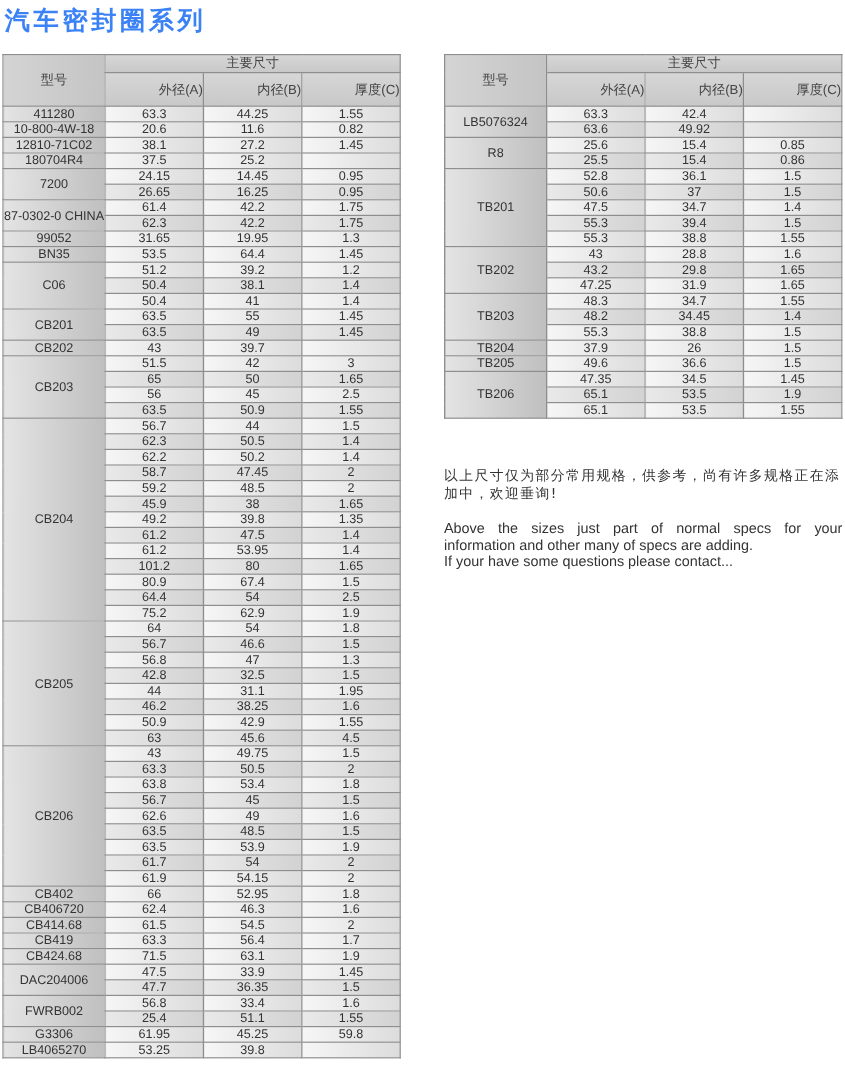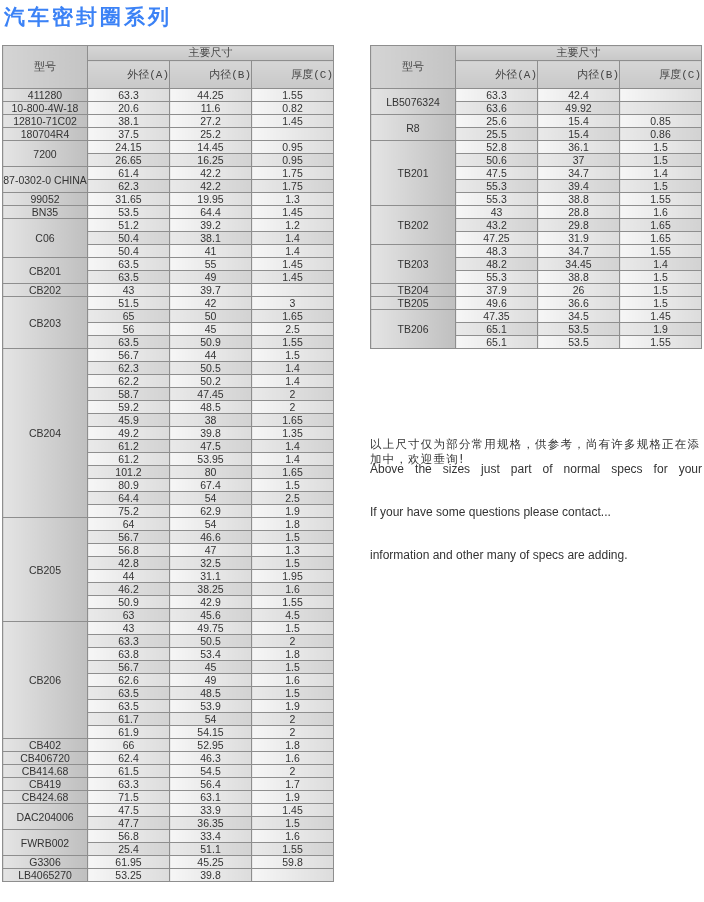--- a/index.html
+++ b/index.html
@@ -4,33 +4,33 @@
 <style>
   html, body { margin: 0; padding: 0; background: #ffffff; }
   body { width: 704px; height: 902px; position: relative; overflow: hidden;
          font-family: "Liberation Sans", "DejaVu Sans", sans-serif; color: #333; }
   .title { position: absolute; left: 4px; top: 3px; font-size: 21px; font-weight: bold;
            letter-spacing: 3px; color: #3b82f6; font-family: "DejaVu Sans", sans-serif; }
   table.spec { position: absolute; border-collapse: collapse; table-layout: fixed;
                font-size: 10.5px; line-height: 12px; }
   table.spec td, table.spec th { border: 1px solid #8e8e8e; padding: 0; text-align: center;
                font-weight: normal; color: #333; white-space: nowrap; overflow: hidden; }
-  table.spec th { background: linear-gradient(to bottom, #d6d6d6, #c8c8c8); color: #444; font-size: 11px; font-family: Liberation Mono, monospace; }
+  table.spec th { background: linear-gradient(to bottom, #d6d6d6, #c8c8c8); color: #444; font-size: 11px; }
   table.spec th.group { height: 14px; }
   table.spec th.sub { height: 27px; text-align: right; }
   table.spec th.model-h { background: linear-gradient(to right, #d4d4d4, #c4c4c4); }
   table.spec td { height: 12px; background: linear-gradient(to right, #f6f6f6, #dcdcdc); }
   table.spec tr.alt td { background: linear-gradient(to right, #e9e9e9, #d2d2d2); }
   table.spec td.model { background: linear-gradient(to right, #e4e4e4, #bfbfbf) !important; color: #333; }
   #tbl-left { left: 2px; top: 45px; width: 331px; }
   #tbl-right { left: 370px; top: 45px; width: 331px; }
   .note { position: absolute; left: 370px; width: 332px; font-size: 12px; color: #333; }
-  .note-cn { top: 389px; line-height: 15px; letter-spacing: 1.2px; font-family: "DejaVu Sans", sans-serif; font-size: 11.5px; margin-top: 48px; }
+  .note-cn { top: 389px; line-height: 15px; letter-spacing: 1.2px; font-family: "DejaVu Sans", sans-serif; font-size: 11.5px; }
   .note-en { top: 433px; line-height: 14px; text-align: justify; }
-  .note-en span { display: block; margin-top: 29px; }
+  .note-en span { display: block; }
   .note-en .l1 { text-align: justify; text-align-last: justify; }
 </style>
 </head>
 <body>
 
 <div class="title">汽车密封圈系列</div>
 
 <table class="spec" id="tbl-left">
   <colgroup>
       <col style="width:85px">
@@ -508,15 +508,15 @@
         <td>65.1</td>
         <td>53.5</td>
         <td>1.55</td>
       </tr>
     </tbody>
 </table>
 
 <div class="note note-cn">以上尺寸仅为部分常用规格，供参考，尚有许多规格正在添加中，欢迎垂询!</div>
 <div class="note note-en">
   <span class="l1">Above the sizes just part of normal specs for your</span>
+  <span>information and other many of specs are adding.</span>
   <span>If your have some questions please contact...</span>
-  <span>information and other many of specs are adding.</span>
 </div>
 
 </body></html>

